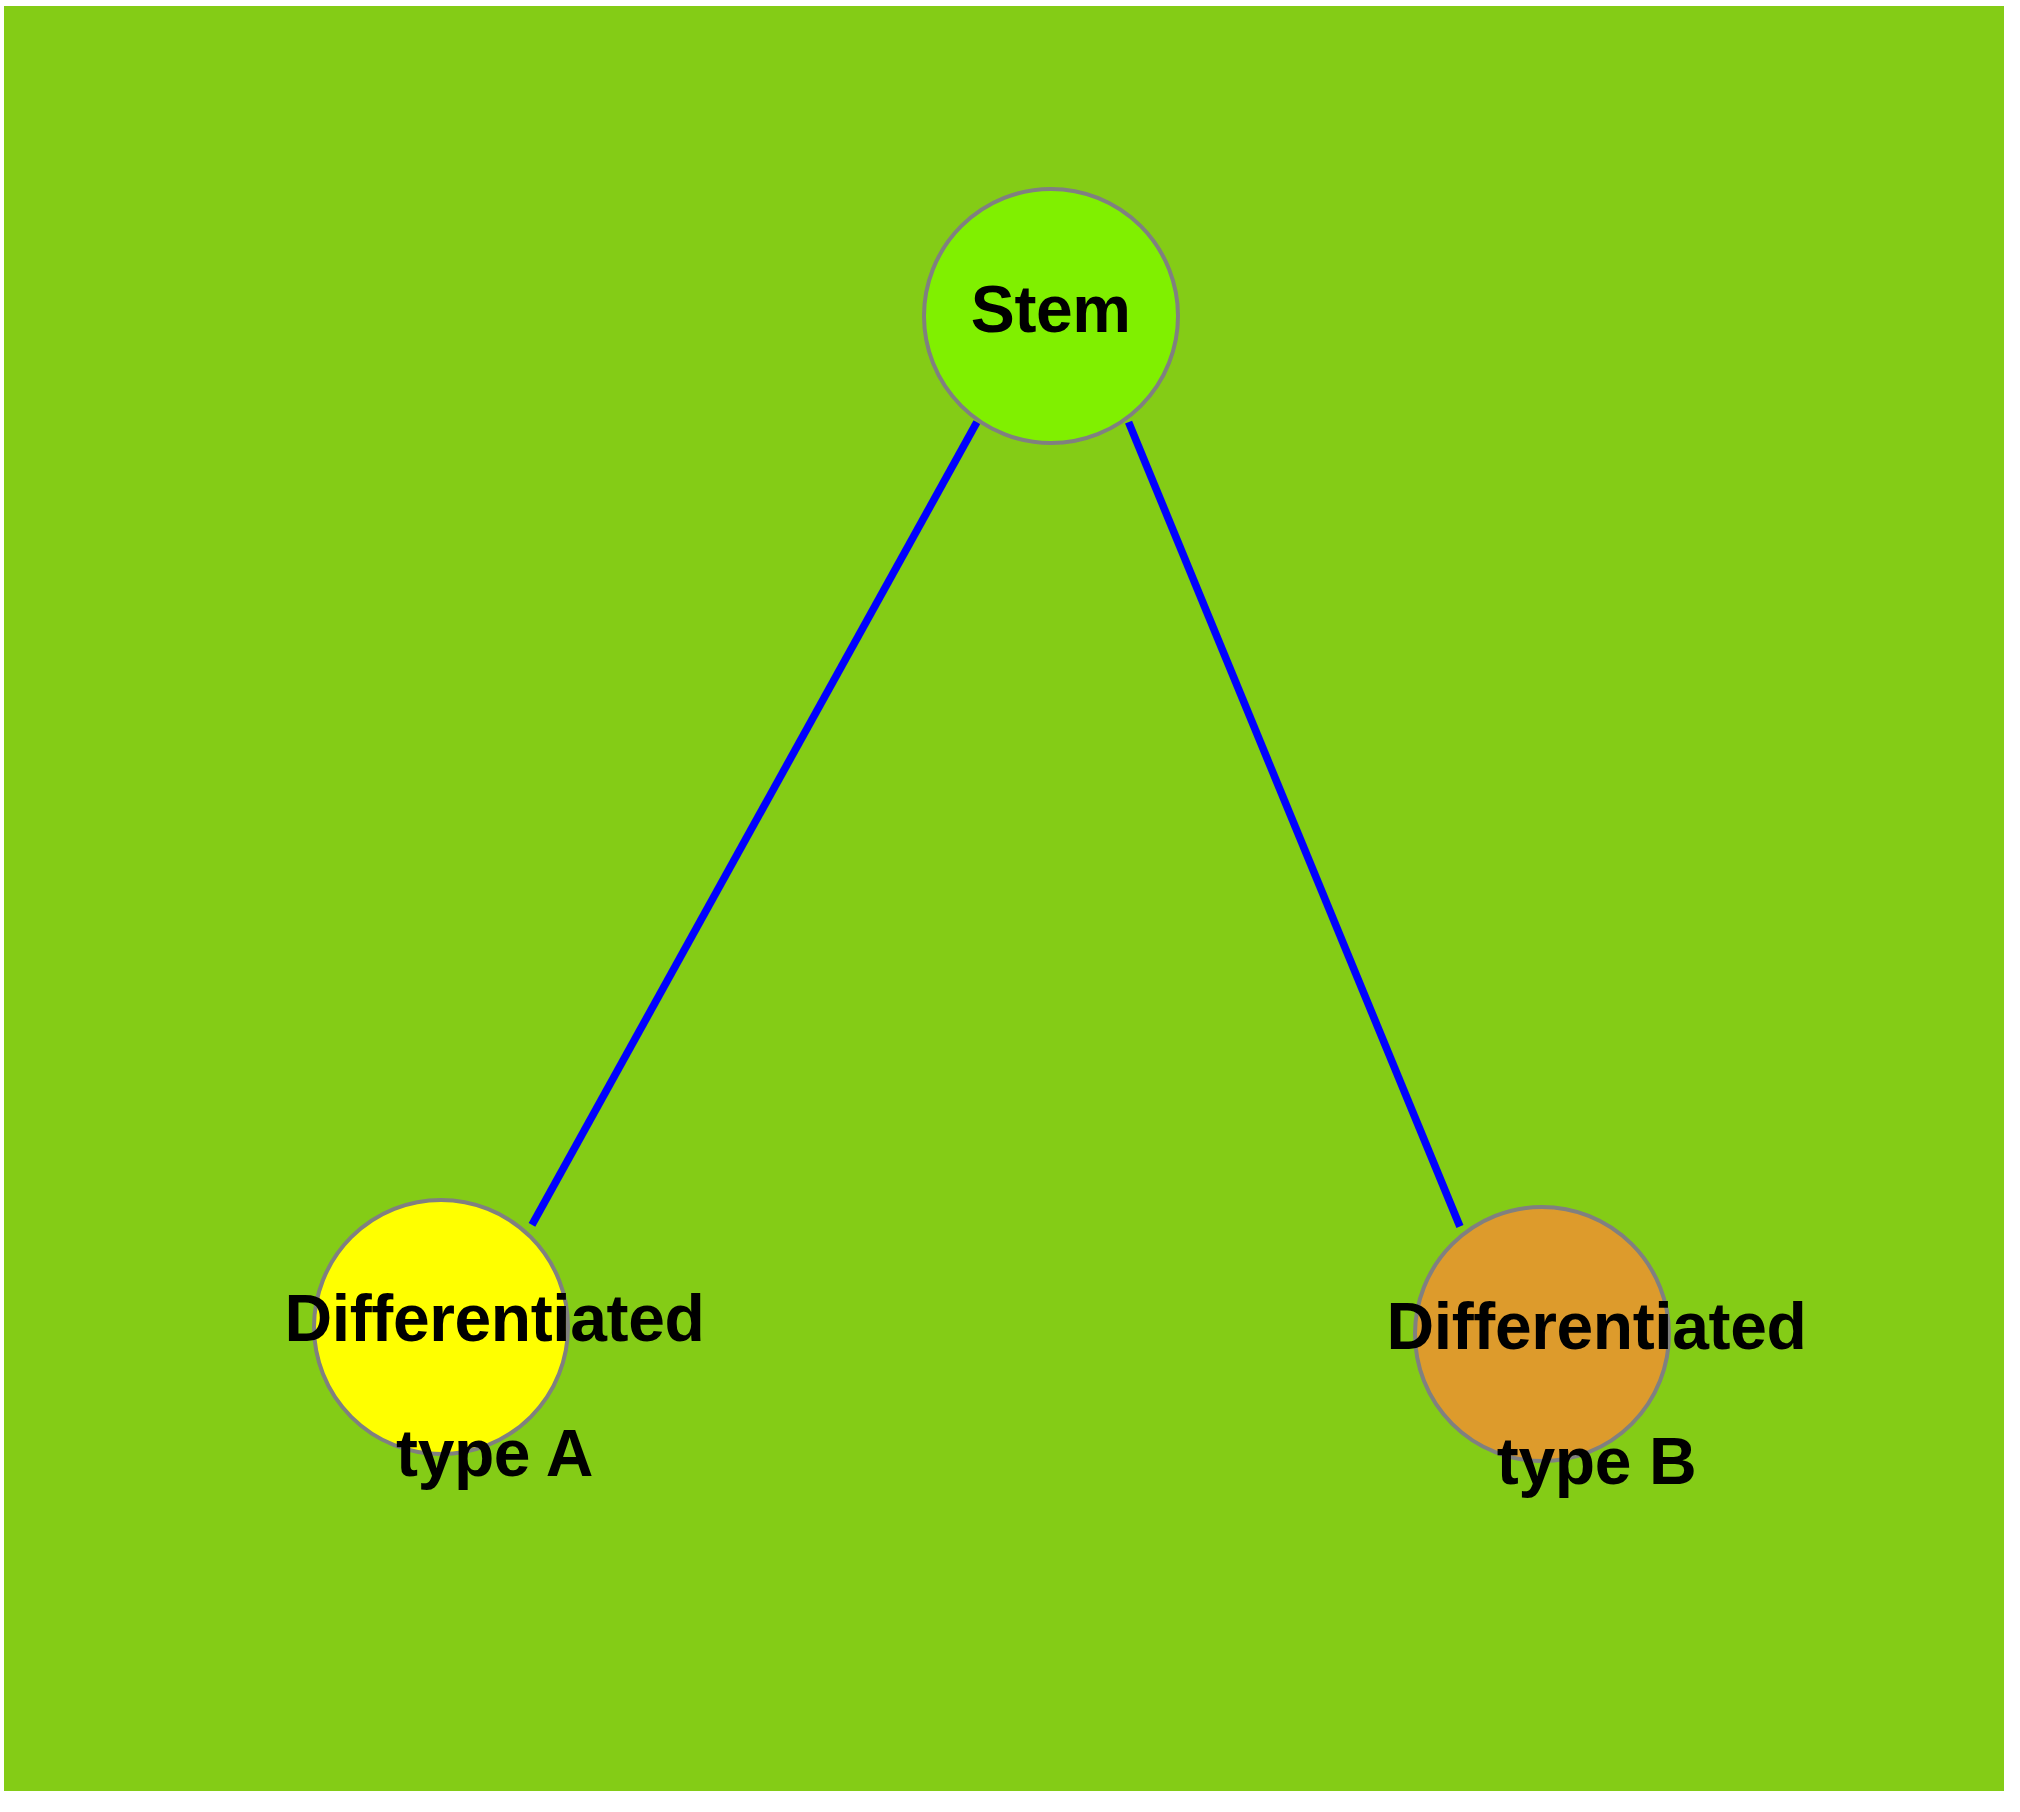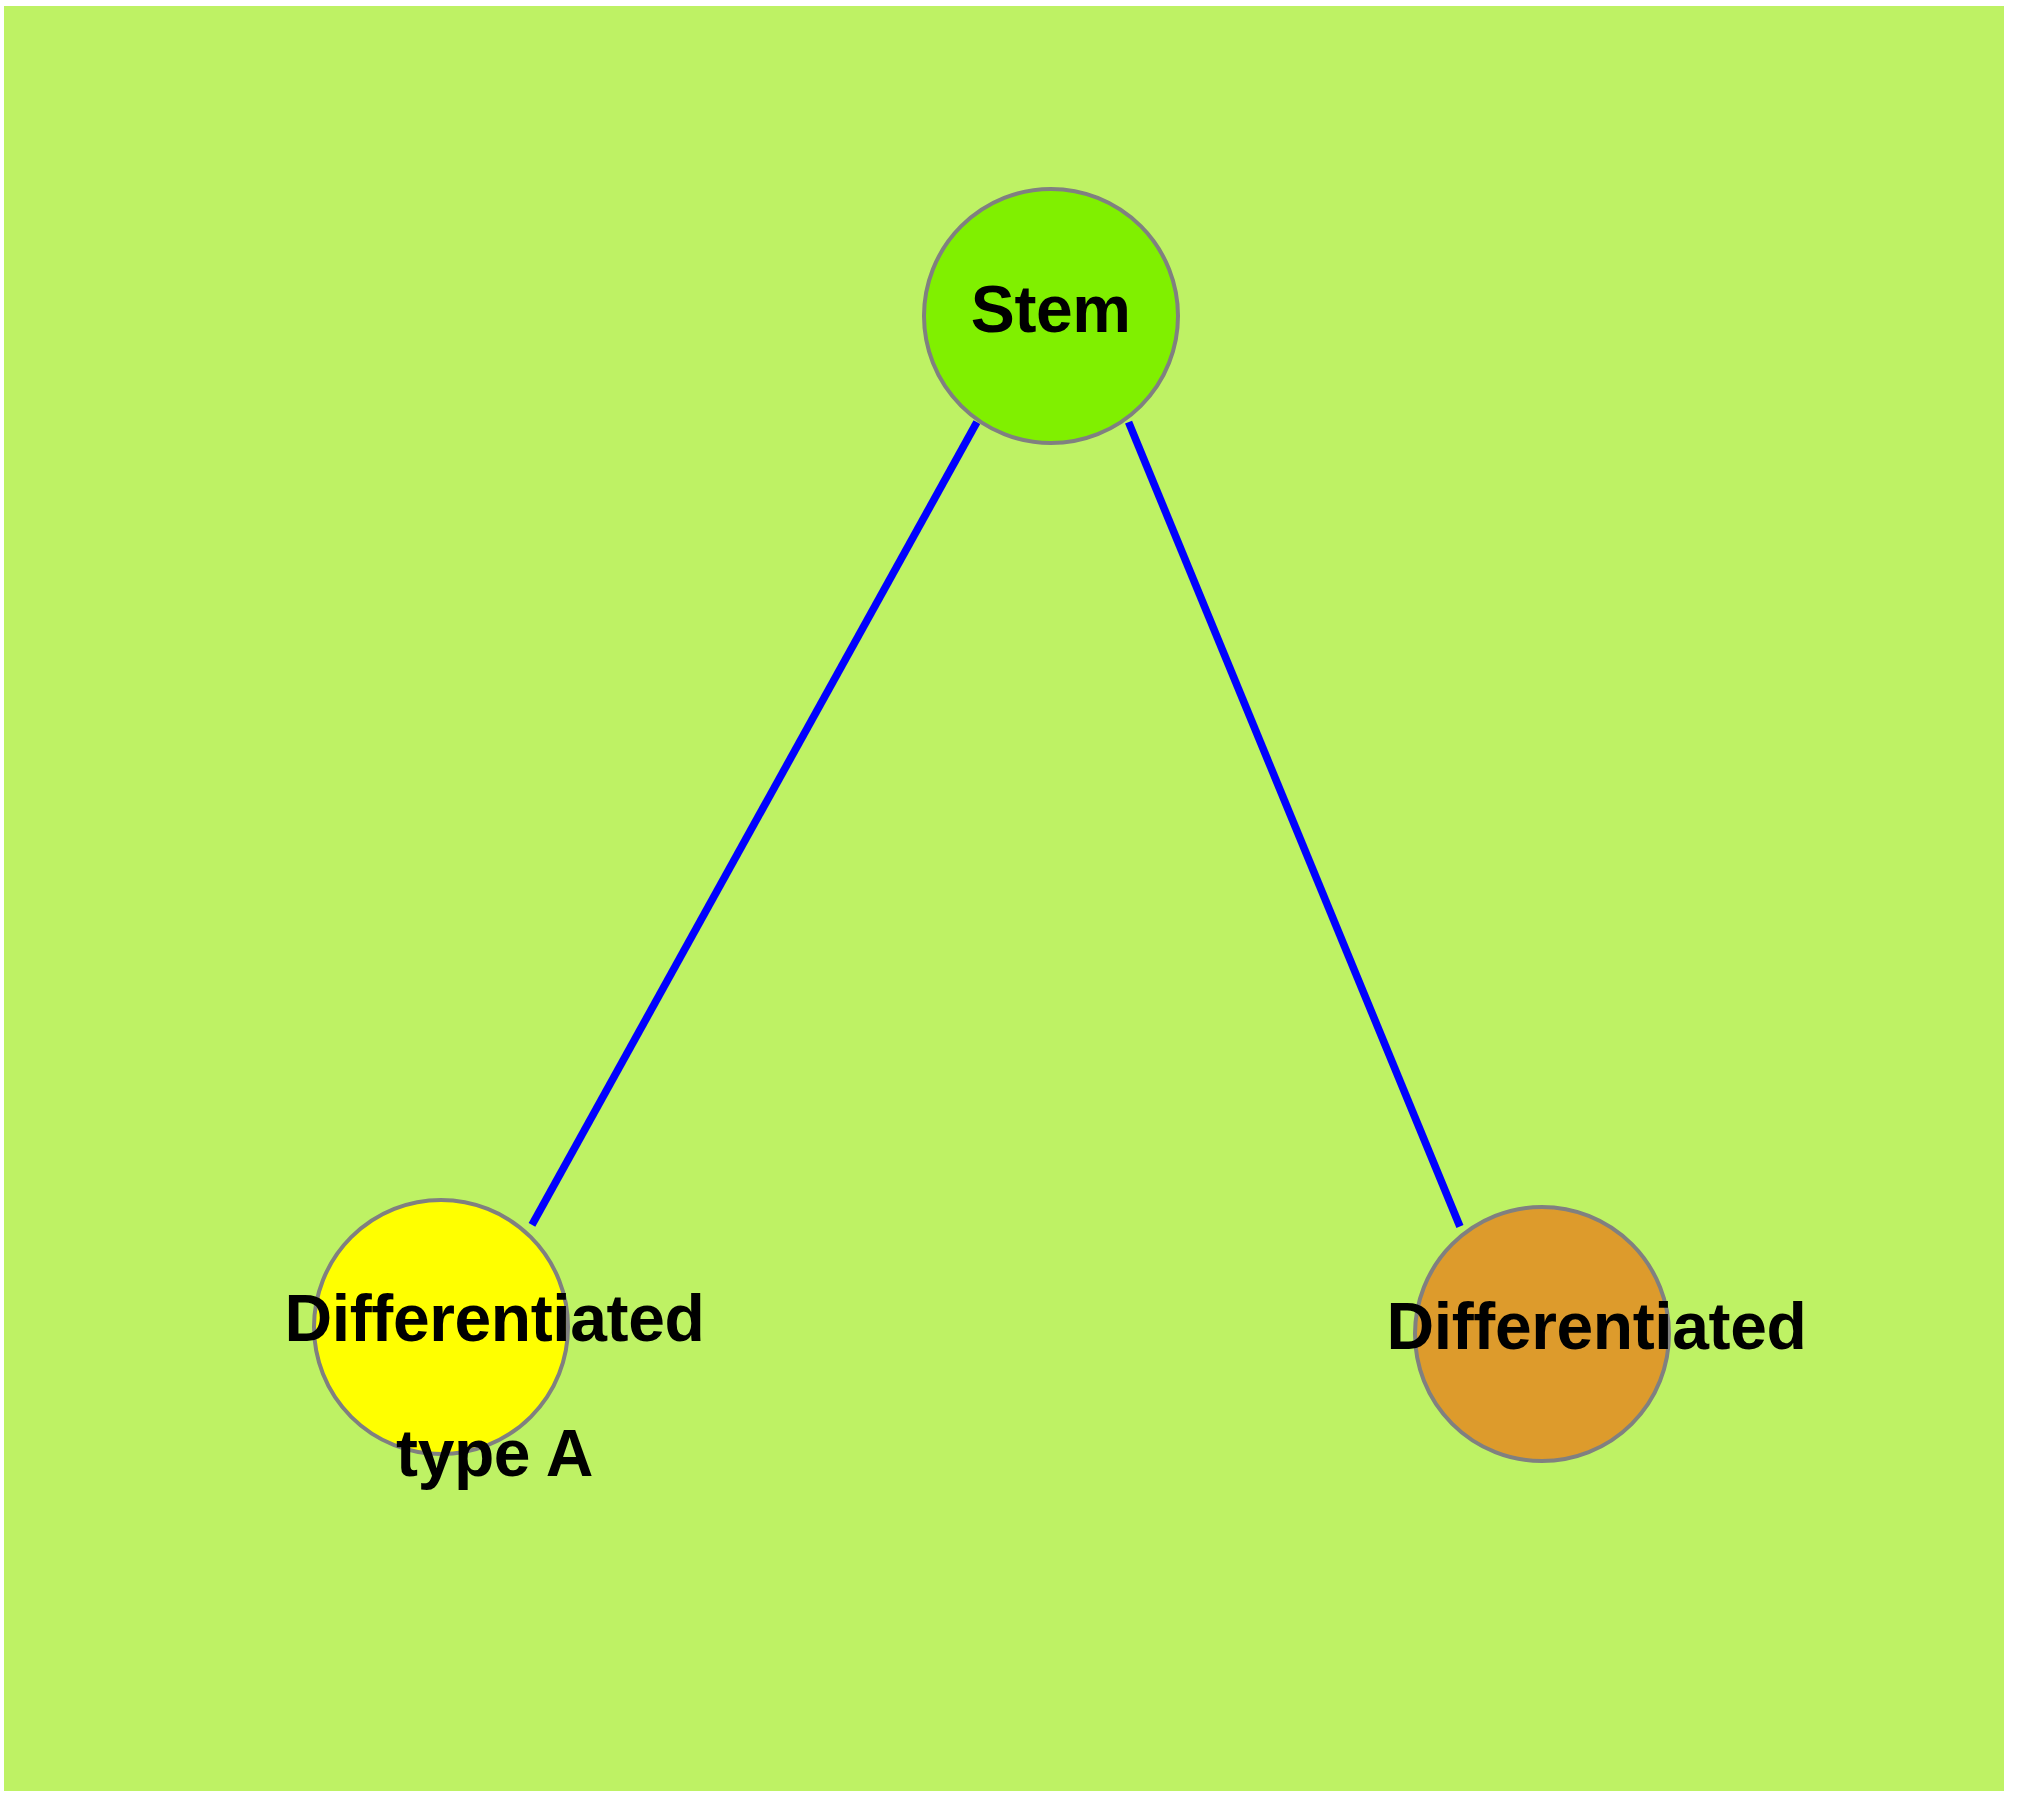--- a/index.html
+++ b/index.html
@@ -14,21 +14,21 @@
     overflow: hidden;
     font-family: "Liberation Sans", sans-serif;
   }
 
   #graph-canvas {
     position: absolute;
     left: 4.2px;
     top: 6px;
     width: 2000px;
     height: 1785px;
-    background: #bef264;
+    background: #84cc16;
     overflow: hidden;
   }
 
   #edge-layer {
     position: absolute;
     left: 0;
     top: 0;
     width: 2000px;
     height: 1785px;
   }
@@ -77,17 +77,18 @@
 
     <div class="node" style="left:308px; top:1192px; width:258px; height:258px; background:#ffff00;"></div>
     <div class="node-label" style="left:55px; top:1212px; width:763px; font-size:66px;">
       <span>Differentiated</span><br>
       <span>type A</span>
     </div>
 
     <div class="node" style="left:1409px; top:1199px; width:258px; height:258px; background:#dd9b2c;"></div>
     <div class="node-label" style="left:1157px; top:1220px; width:763px; font-size:66px;">
       <span>Differentiated</span><br>
+      <span>type B</span>
     </div>
 
   </div>
 </div>
 
 
 </body></html>

